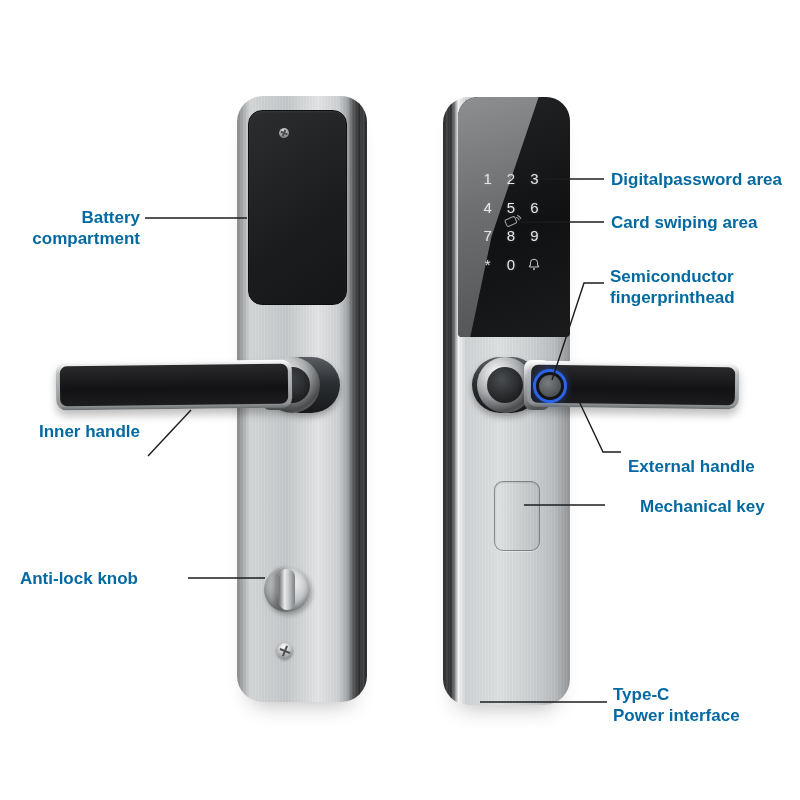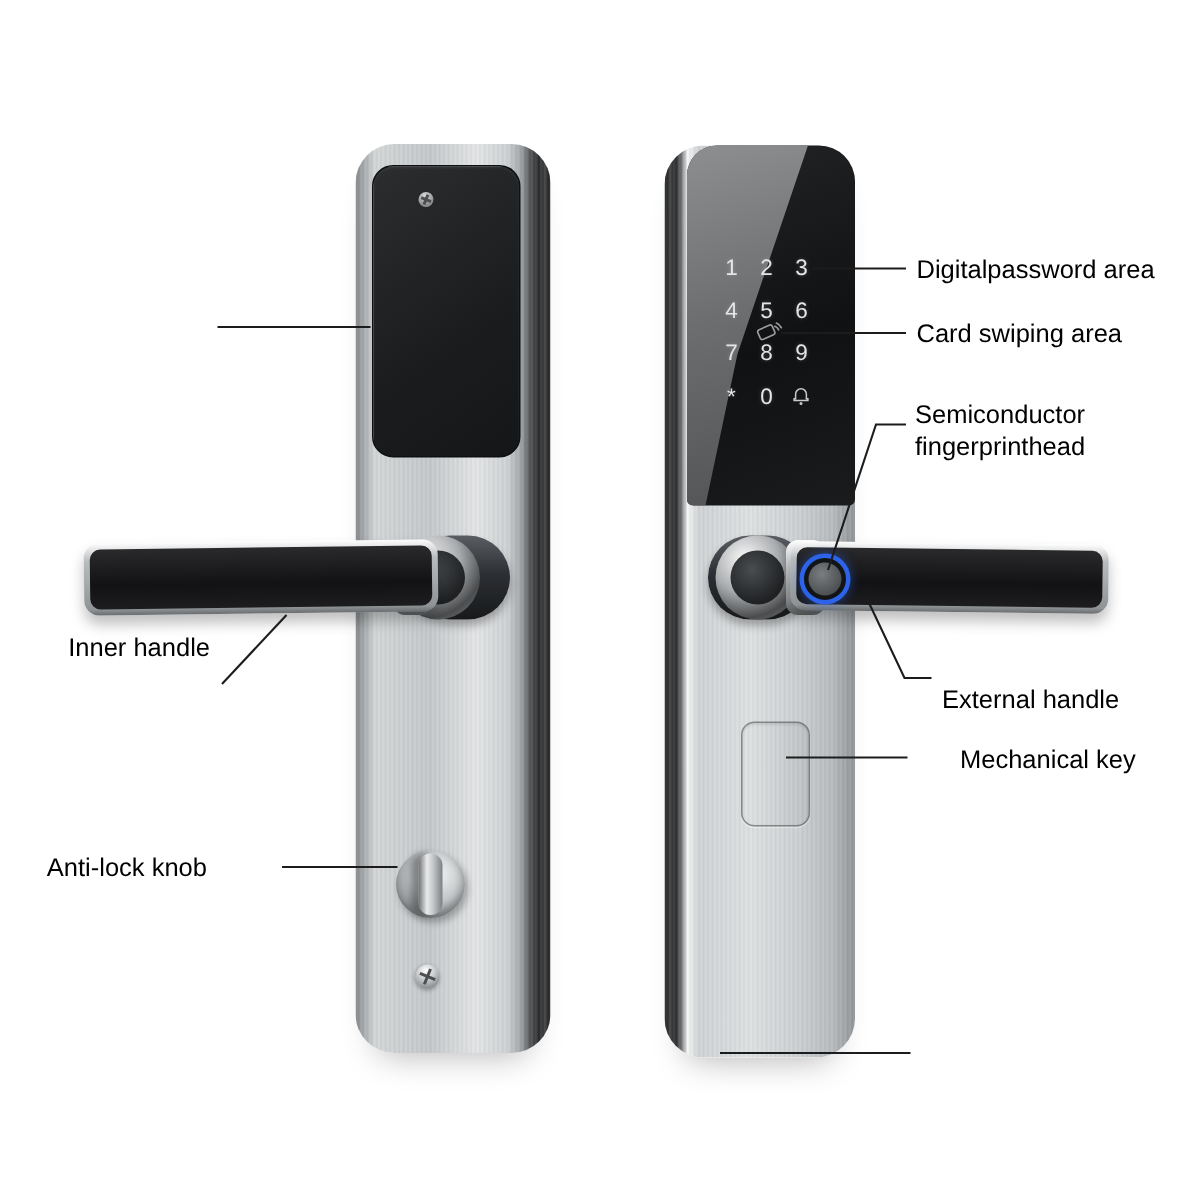--- a/index.html
+++ b/index.html
@@ -86,21 +86,21 @@
   .fingerprint::after{content:"";position:absolute;inset:3px;border-radius:50%;
     background:radial-gradient(circle at 40% 35%,#7b7e81,#55585a 60%,#3a3c3e);}
 
   
   .keycover{position:absolute;left:494px;top:481px;width:44px;height:68px;border-radius:9px;
     border:1px solid rgba(66,68,70,.55);
     background:linear-gradient(90deg,rgba(255,255,255,.06),rgba(0,0,0,.05));
     box-shadow:0 1px 1px rgba(255,255,255,.4), inset 0 1px 2px rgba(0,0,0,.12);}
 
   
-  .lbl{position:absolute;color:#000000;font-size:17px;line-height:21px;font-weight:400;white-space:nowrap;}
+  .lbl{position:absolute;color:#0369a1;font-size:17px;line-height:21px;font-weight:700;white-space:nowrap;}
   .lbl.r{text-align:right;}
   .leads{position:absolute;left:0;top:0;pointer-events:none;}
 </style>
 </head>
 <body>
 
 <div class="canvas">
 
   <div>
     <div class="plate plate-inner"></div>
@@ -167,25 +167,33 @@
       <path d="M188 578 H265"></path>
       <path d="M541 179 H604"></path>
       <path d="M521 222 H604"></path>
       <path d="M604 283 H584 L552 380"></path>
       <path d="M577 397 L603 452 H621"></path>
       <path d="M524 505 H605"></path>
       <path d="M480 702 H607"></path>
     </g>
   </svg>
 
+  <div class="lbl r" style="right:660px;top:207px;">
+    <div>Battery</div>
+    <div>compartment</div>
+  </div>
   <div class="lbl r" style="right:660px;top:421px;">Inner handle</div>
   <div class="lbl r" style="right:662px;top:568px;">Anti-lock knob</div>
 
   <div class="lbl" style="left:611px;top:169px;">Digitalpassword area</div>
   <div class="lbl" style="left:610px;top:266px;">
     <div>Semiconductor</div>
     <div>fingerprinthead</div>
   </div>
   <div class="lbl" style="left:611px;top:212px;">Card swiping area</div>
   <div class="lbl" style="left:628px;top:443px;margin-top:13px;">External handle</div>
   <div class="lbl" style="left:640px;top:496px;">Mechanical key</div>
+  <div class="lbl" style="left:613px;top:684px;">
+    <div>Type-C</div>
+    <div>Power interface</div>
+  </div>
 
 </div>
 
 </body></html>

